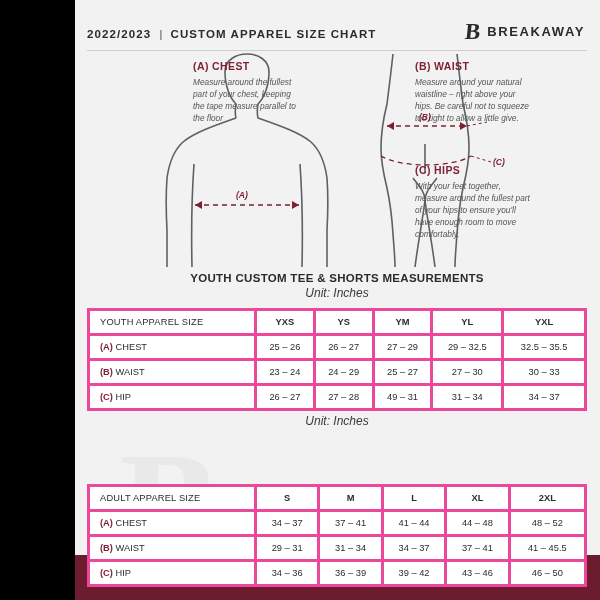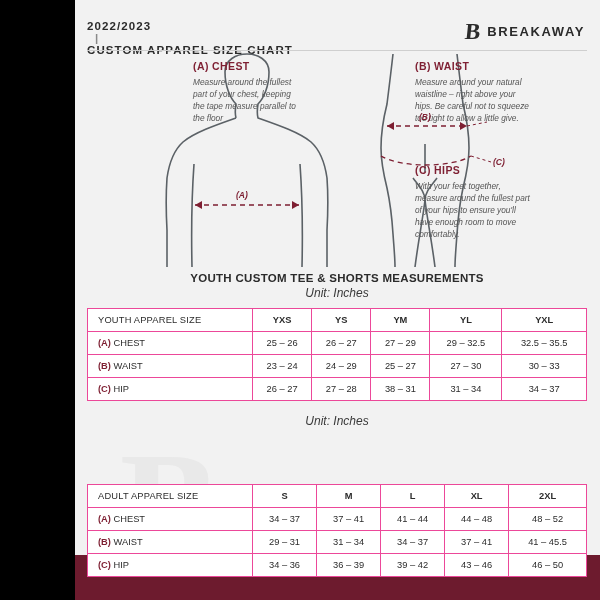--- a/index.html
+++ b/index.html
@@ -62,21 +62,21 @@
   }
 
   
   .header {
     position: absolute;
     left: 12px;
     top: 20px;
     width: 500px;
     height: 28px;
     display: flex;
-    flex-direction: column;
+    align-items: center;
   }
   .hdr-title {
     font-size: 11.5px;
     font-weight: bold;
     letter-spacing: 1.1px;
     color: #2b2b2b;
     white-space: nowrap;
   }
   .hdr-sep {
     display: inline-block;
@@ -175,21 +175,21 @@
 
   
   table.size {
     position: absolute;
     left: 12px;
     width: 500px;
     border-collapse: collapse;
     background: #ffffff;
   }
   table.size th, table.size td {
-    border: 1px solid #ec4899;
+    border: 3px solid #ec4899;
     height: 22px;
     font-size: 9.3px;
     color: #2b2b2b;
     text-align: center;
     padding: 0 2px;
   }
   table.size th.rowhead, table.size td.rowhead {
     text-align: left;
     padding-left: 10px;
     width: 152px;
@@ -339,21 +339,21 @@
           <td>27 – 30</td>
           <td>30 – 33</td>
         </tr>
         <tr>
           <td class="rowhead">
             <span class="tag">(C)</span>
             <span>HIP</span>
           </td>
           <td>26 – 27</td>
           <td>27 – 28</td>
-          <td>38 – 31</td>
+          <td>49 – 31</td>
           <td>31 – 34</td>
           <td>34 – 37</td>
         </tr>
       </tbody>
     </table>
 
     <div class="sec" style="top:412px;">
       <div class="sec-unit">Unit: Inches</div>
     </div>
 

